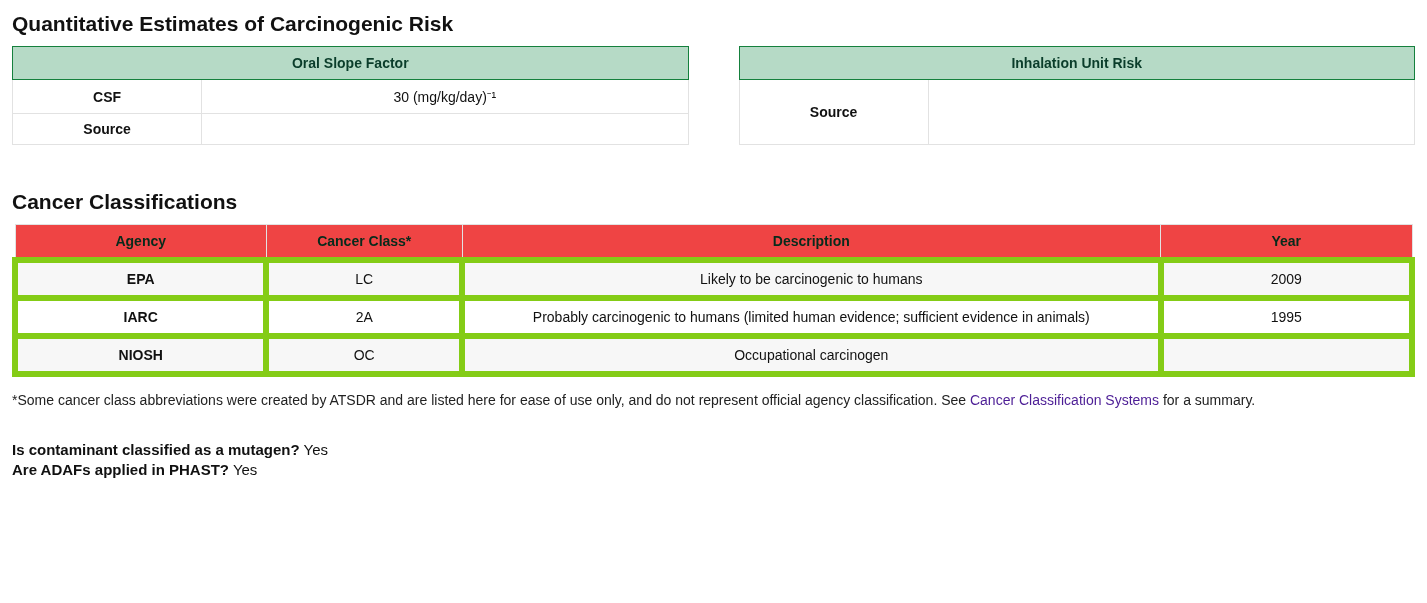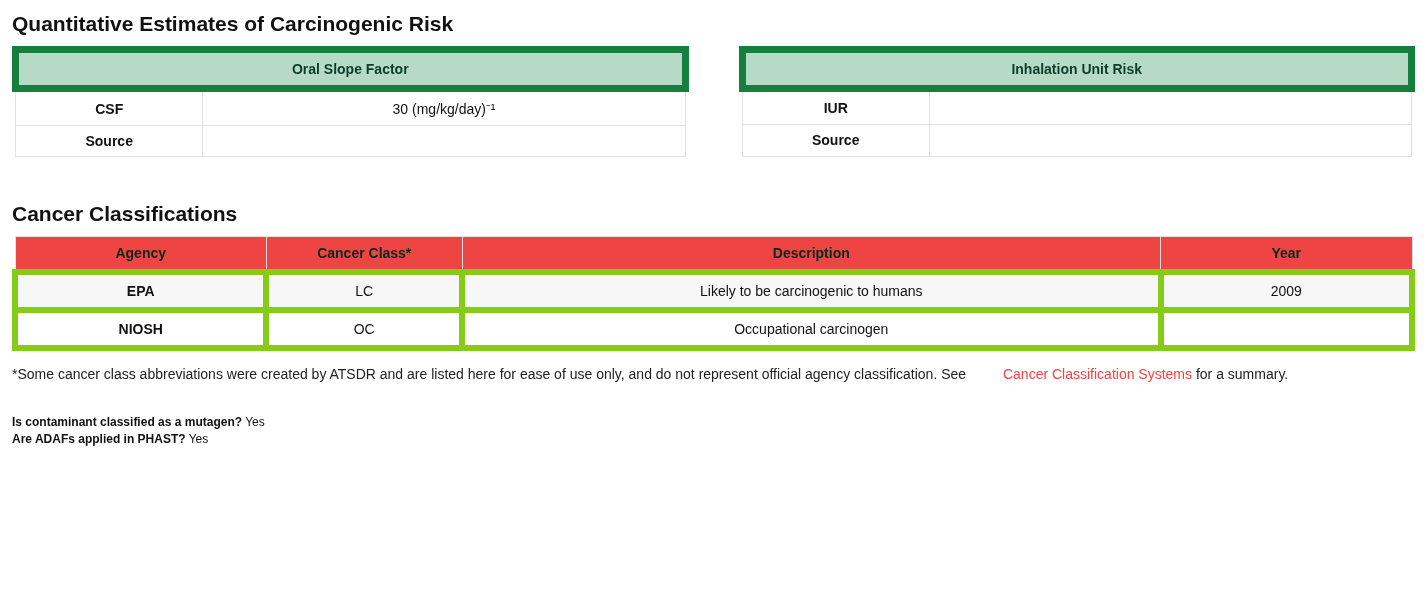--- a/index.html
+++ b/index.html
@@ -25,21 +25,21 @@
   .risk-table {
     border-collapse: collapse;
     width: 680px;
   }
   .risk-table th {
     background: #b6dac6;
     color: #0a3d2a;
     font-weight: bold;
     text-align: center;
     padding: 8px 12px;
-    border: 7px solid #15803d;
+    border: 1px solid #15803d;
   }
   .risk-table td {
     border: 1px solid #e2e2e2;
     padding: 7px 0;
     text-align: center;
   }
   .risk-table td.label {
     font-weight: bold;
     width: 28%;
   }
@@ -77,26 +77,25 @@
   .class-table tbody tr:nth-child(odd) {
     background: #f7f7f7;
   }
   .footnote {
     font-size: 14px;
     color: #222;
     line-height: 1.4;
     margin-bottom: 30px;
   }
   .footnote a {
-    color: #ef4444;
+    color: #4c1d95;
     text-decoration: none;
-    margin-left: 33px;
   }
   .qa-line {
-    font-size: 12px;
+    font-size: 15px;
     margin: 3px 0;
   }
   .qa-line .q {
     font-weight: bold;
   }
 </style>
 </head>
 <body>
 
 <h3 class="section-header">Quantitative Estimates of Carcinogenic Risk</h3>
@@ -122,24 +121,20 @@
   </table>
 
   <table class="risk-table">
     <thead>
       <tr>
           <th colspan="2">Inhalation Unit Risk</th>
         </tr>
     </thead>
     <tbody>
       <tr>
-        <td class="label">IUR</td>
-        <td></td>
-      </tr>
-      <tr>
         <td class="label">Source</td>
         <td></td>
       </tr>
     </tbody>
   </table>
 
 </div>
 
 <h3 class="section-header">Cancer Classifications</h3>
 
@@ -153,20 +148,26 @@
     </tr>
   </thead>
   <tbody>
     <tr>
       <td class="agency">EPA</td>
       <td class="cclass">LC</td>
       <td class="desc">Likely to be carcinogenic to humans</td>
       <td class="year">2009</td>
     </tr>
     <tr>
+      <td class="agency">IARC</td>
+      <td class="cclass">2A</td>
+      <td class="desc">Probably carcinogenic to humans (limited human evidence; sufficient evidence in animals)</td>
+      <td class="year">1995</td>
+    </tr>
+    <tr>
       <td class="agency">NIOSH</td>
       <td class="cclass">OC</td>
       <td class="desc">Occupational carcinogen</td>
       <td class="year"></td>
     </tr>
   </tbody>
 </table>
 
 <p class="footnote">
   <span>*Some cancer class abbreviations were created by ATSDR and are listed here for ease of use only, and do not represent official agency classification. See </span><a href="#">Cancer Classification Systems</a><span> for a summary.</span>

